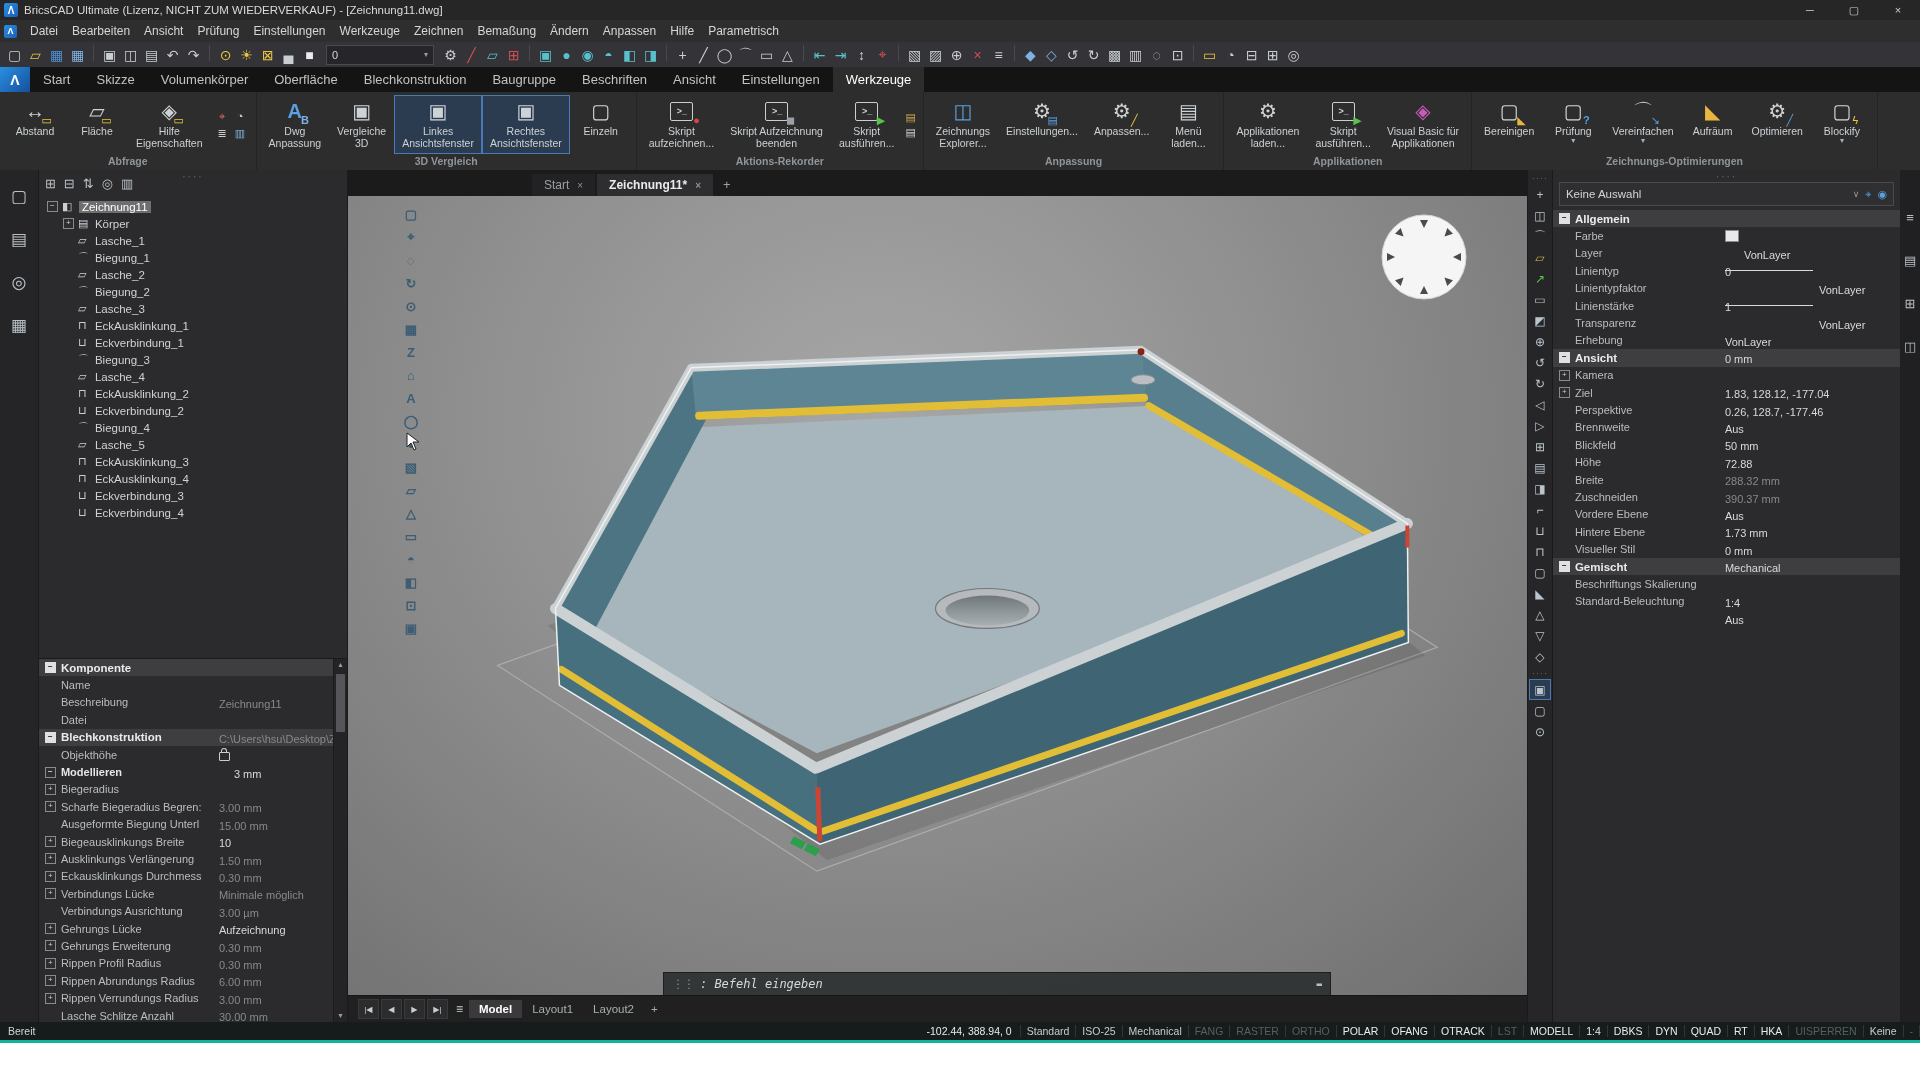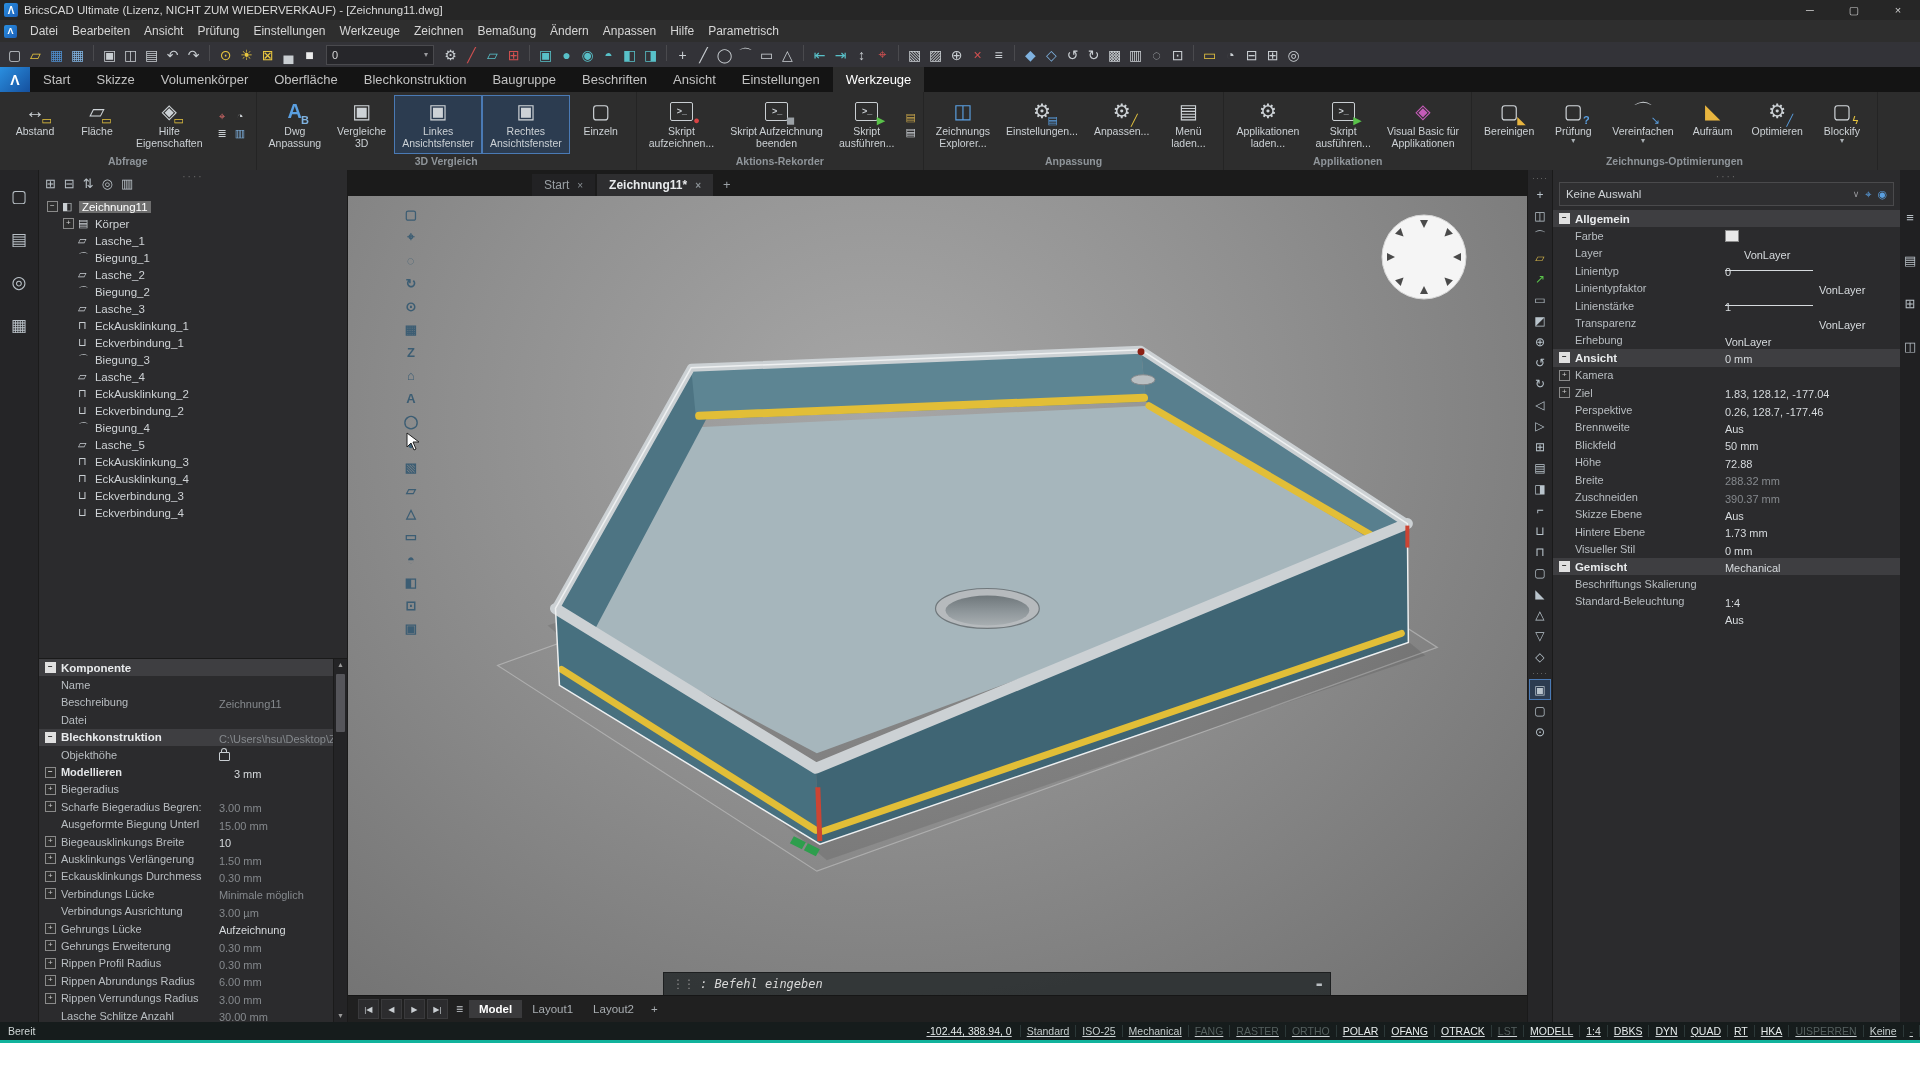--- a/index.html
+++ b/index.html
@@ -135,21 +135,21 @@
   .rightpanel{width:348px;background:#2b2b2d;display:flex;flex-direction:column;position:relative;}
   .selectorrow{margin:12px 6px 4px 6px;height:22px;background:#2f2f31;border:1px solid #4a4a4c;
                display:flex;align-items:center;font-size:11.5px;color:#d0d4d7;padding:0 6px;}
   .selectorrow .chev{margin-left:auto;font-size:9px;color:#9a9a9e;}
   .selectorrow .sic{font-size:11px;margin-left:6px;color:#5a9fe0;}
   .rightpanel .plabel{width:150px;}
   
   .statusbar{position:absolute;left:0;top:1022px;width:1920px;height:18px;background:#161c1c;
              border-bottom:3px solid #12b39c;display:flex;align-items:center;font-size:10.5px;}
   .ready{padding-left:8px;color:#cfd6d6;}
-  .statusright{margin-left:auto;display:flex;align-items:center;text-decoration:underline;}
+  .statusright{margin-left:auto;display:flex;align-items:center;}
   .scoords{color:#e6ecec;padding:0 8px;border-right:1px solid #2c3838;}
   .sitem{padding:0 6px;border-right:1px solid #2c3838;}
   .sitem.on{color:#e6ecec;}
   .sitem.dim{color:#55605f;}
   .sitem.plain{color:#c4cccc;}
   .whitefill{position:absolute;left:0;top:1043px;width:1920px;height:37px;background:#ffffff;}
 </style>
 </head>
 <body>
 
@@ -1184,21 +1184,21 @@
           <div class="prow">
             <span class="pexp"></span>
             <span class="plabel">Zuschneiden</span>
             <span class="pval">
 
               <span class="pvtext">Aus</span>
             </span>
           </div>
           <div class="prow">
             <span class="pexp"></span>
-            <span class="plabel">Skizze Ebene</span>
+            <span class="plabel">Vordere Ebene</span>
             <span class="pval">
 
               <span class="pvtext">1.73 mm</span>
             </span>
           </div>
           <div class="prow">
             <span class="pexp"></span>
             <span class="plabel">Hintere Ebene</span>
             <span class="pval">
 

